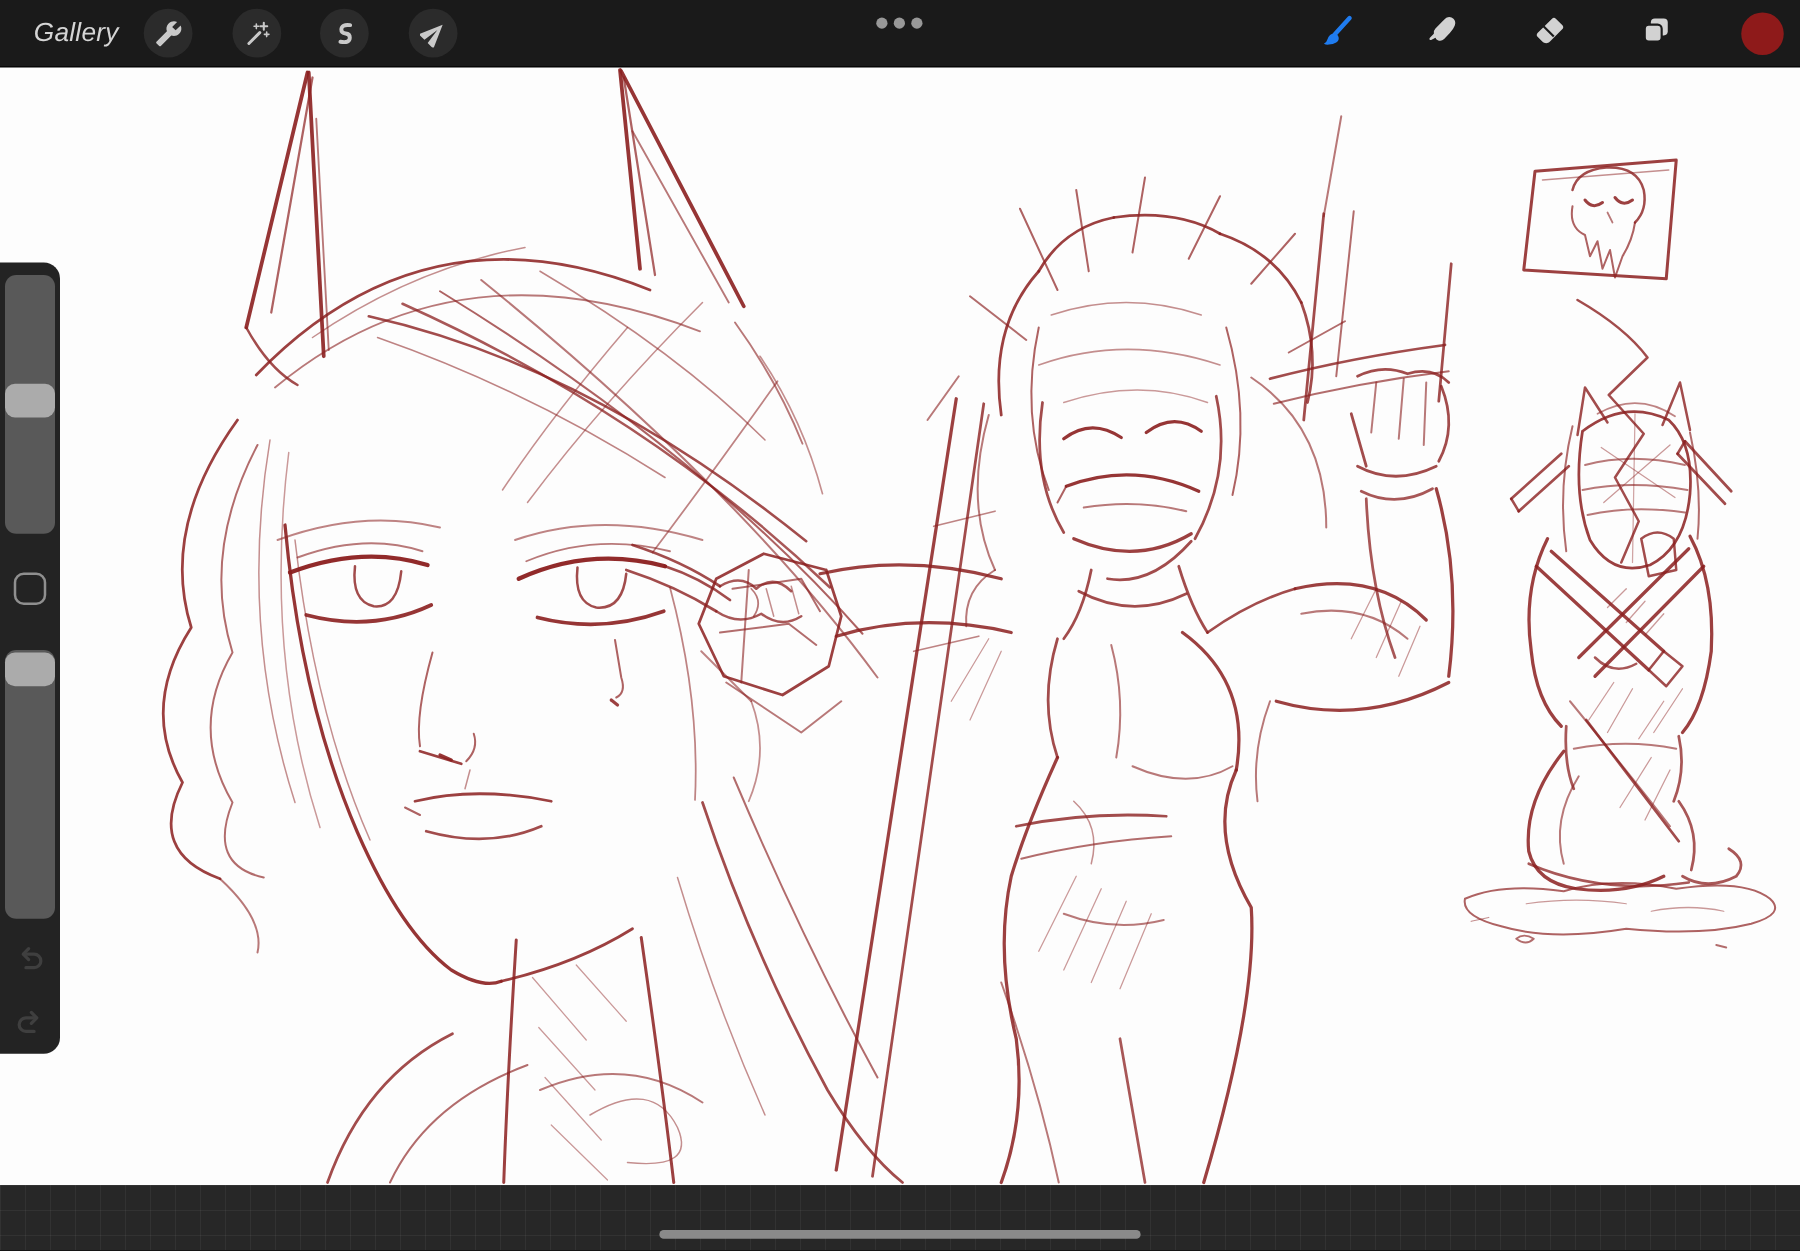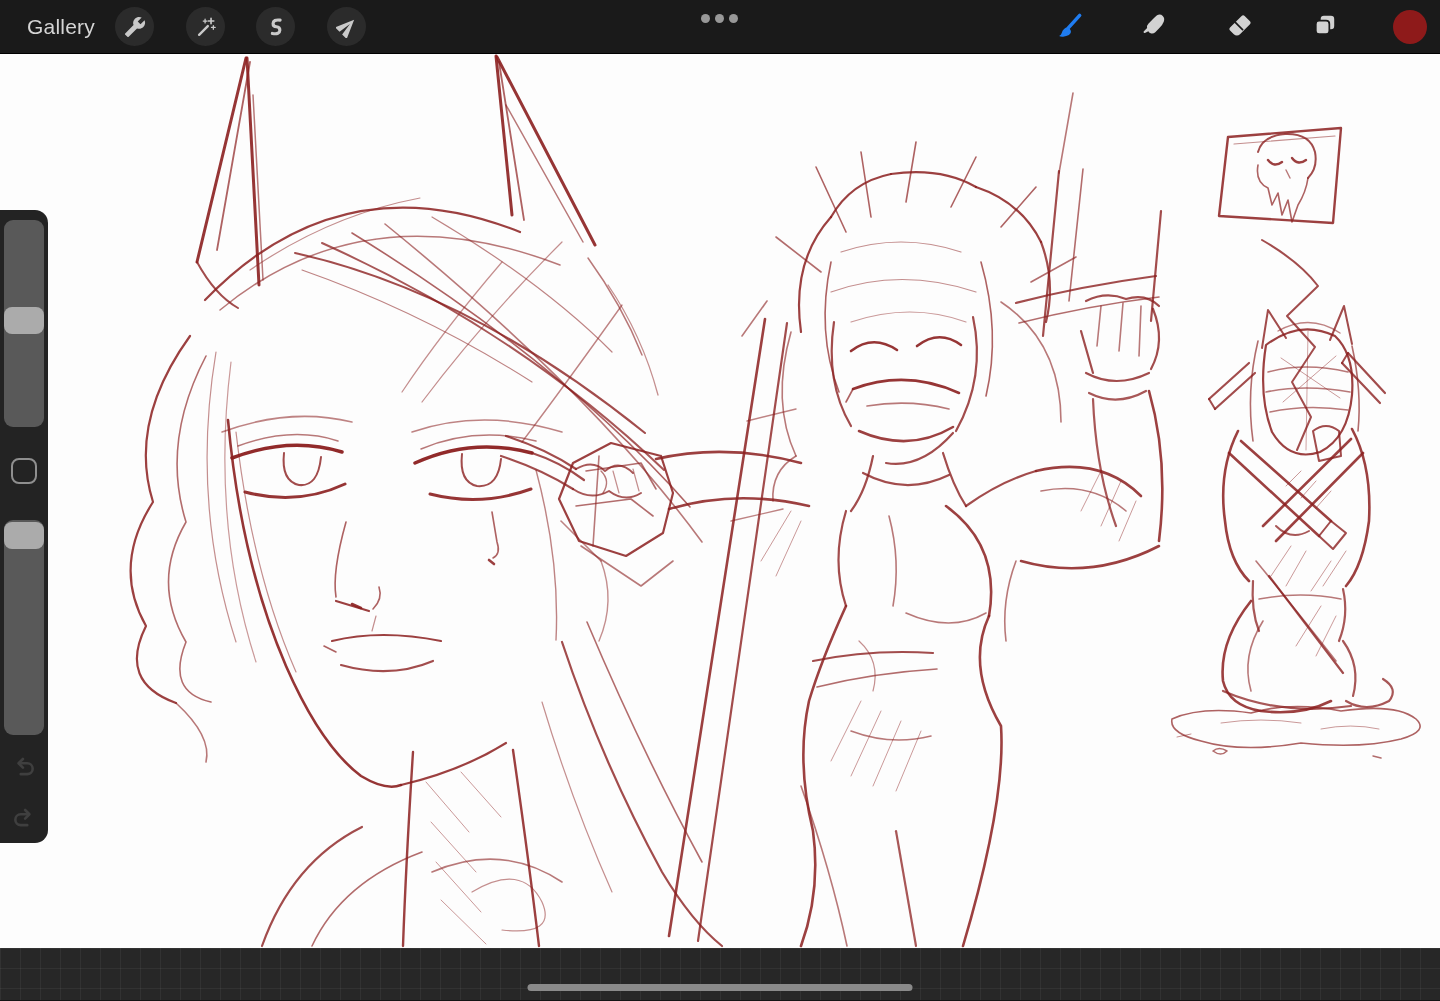--- a/index.html
+++ b/index.html
@@ -10,21 +10,21 @@
   html,body{width:1440px;height:1001px;overflow:hidden;background:#000;
     font-family:"Liberation Sans", sans-serif;}
   .stage{position:relative;width:1440px;height:1001px;background:var(--workspace-bg);}
 
   
   .canvas{position:absolute;left:0;top:53px;width:1440px;height:895px;background:var(--canvas-bg);}
   .canvas svg{position:absolute;left:0;top:-53px;width:1440px;height:1001px;}
 
   
   .topbar{position:absolute;left:0;top:0;width:1440px;height:53px;background:var(--topbar-bg);
-    box-shadow:0 1px 0 #000;z-index:30;}
+    box-shadow:0 1px 0 #000;z-index:30;font-style:italic;}
   .gallery{position:absolute;left:27px;top:0;height:53px;display:flex;align-items:center;
     color:#d5d5d5;font-size:21px;letter-spacing:.2px;cursor:pointer;}
   .circbtn{position:absolute;top:7px;width:39px;height:39px;border-radius:50%;background:#2b2b2b;
     display:flex;align-items:center;justify-content:center;cursor:pointer;}
   .circbtn svg{display:block;}
   .flatbtn{position:absolute;top:7px;width:39px;height:39px;display:flex;align-items:center;
     justify-content:center;cursor:pointer;}
   .dots{position:absolute;left:693px;top:9px;width:52px;height:18px;display:flex;gap:5px;
     align-items:center;justify-content:center;cursor:pointer;}
   .dots i{width:9px;height:9px;border-radius:50%;background:#989898;}

